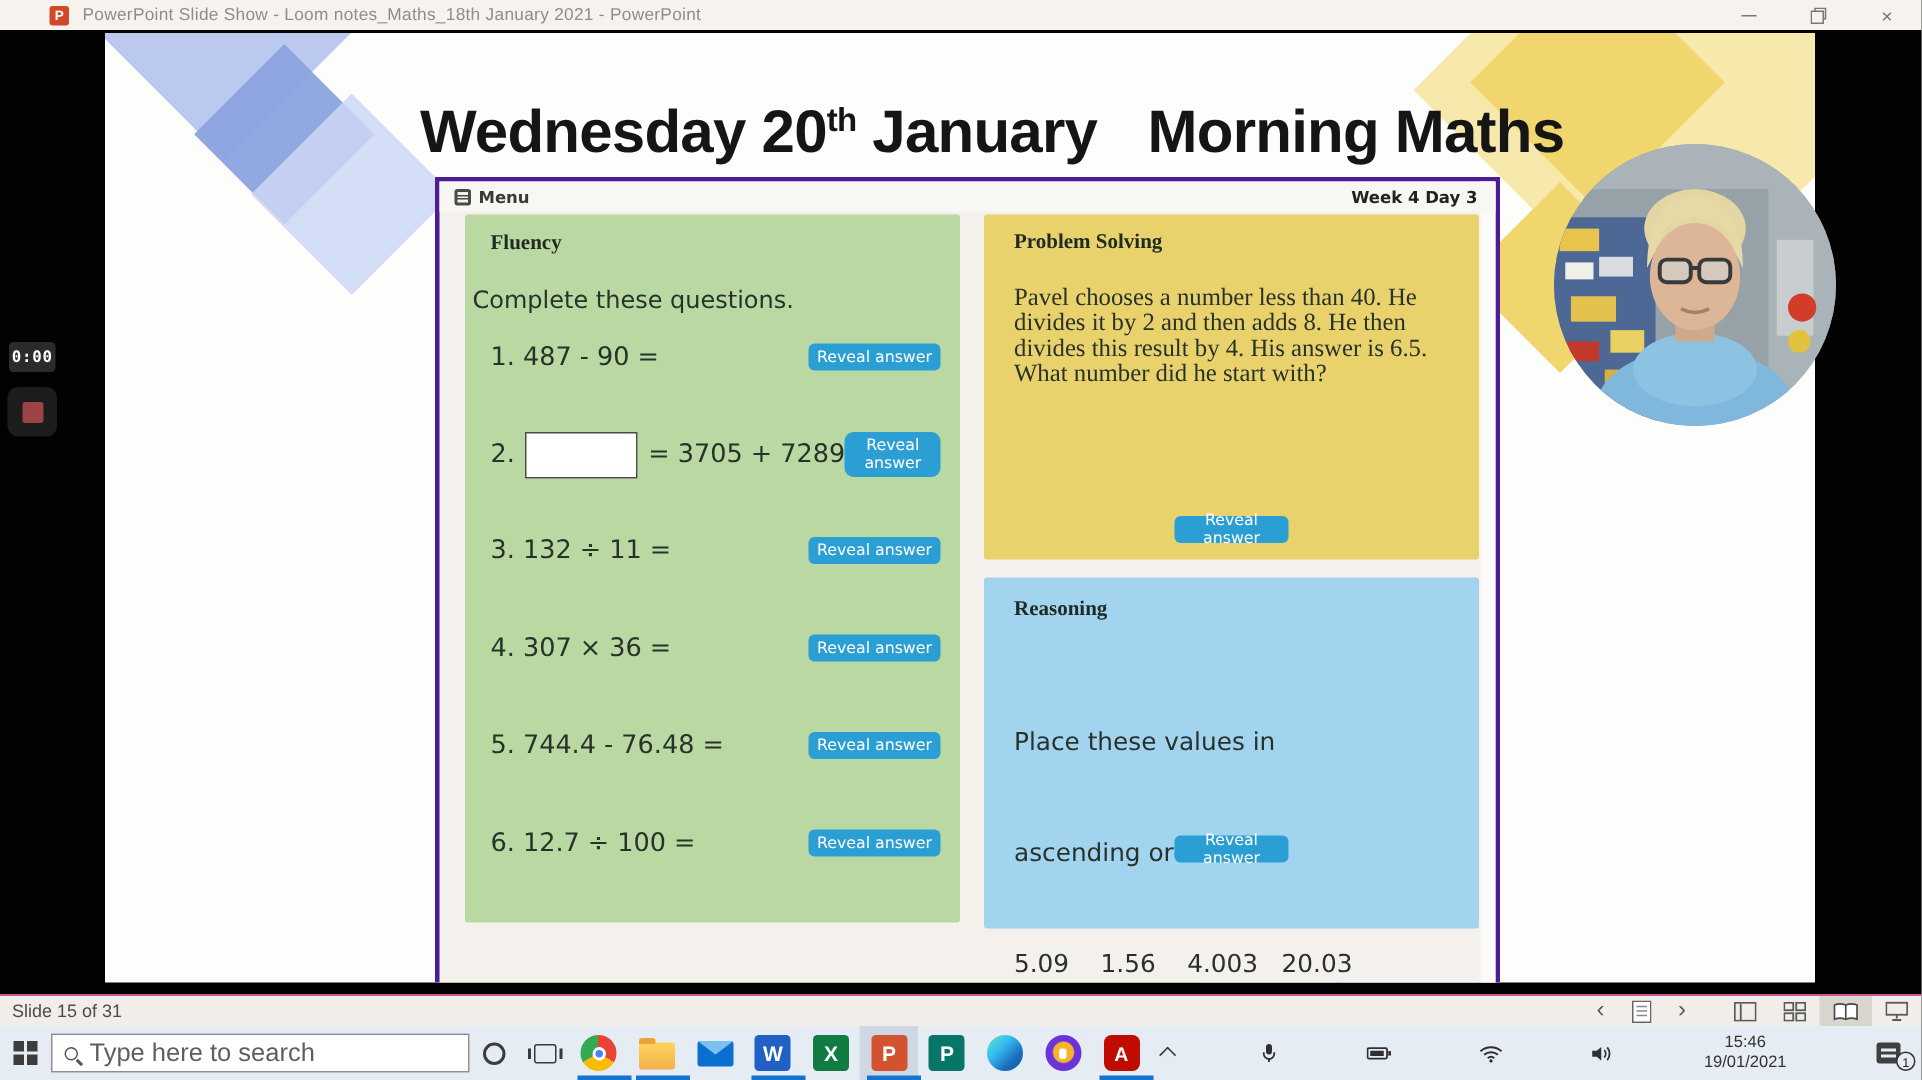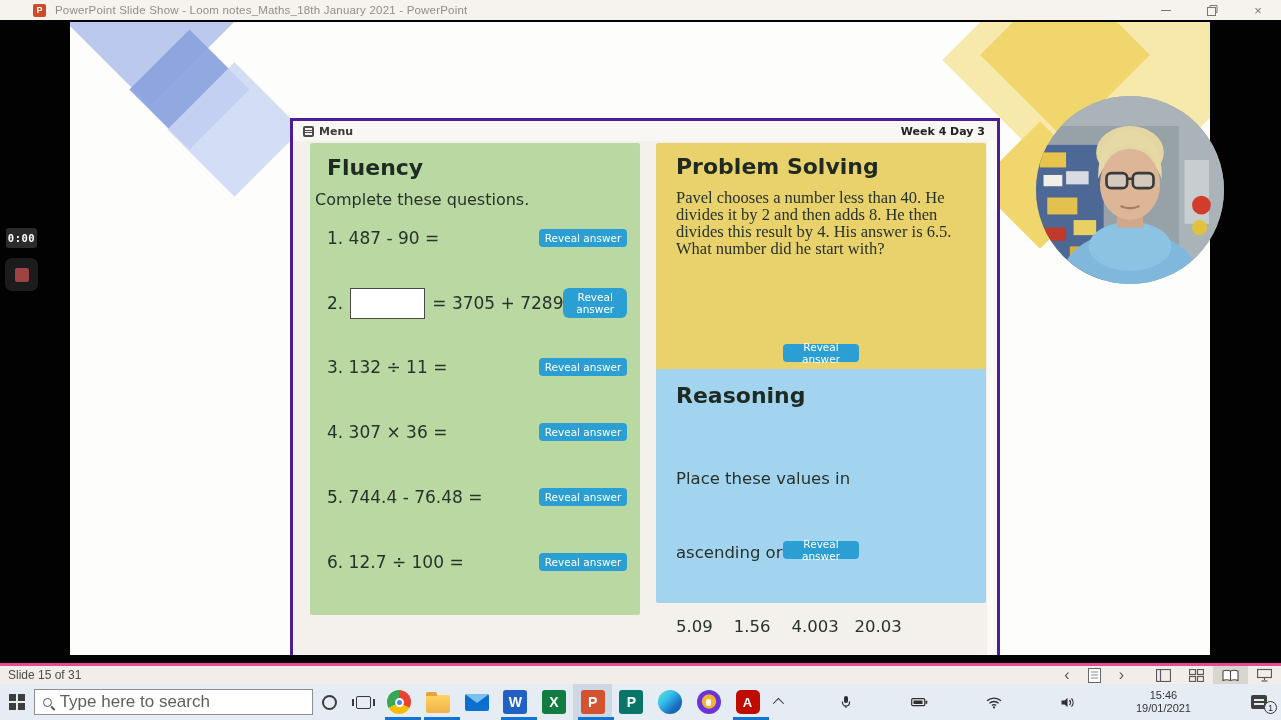--- a/index.html
+++ b/index.html
@@ -45,24 +45,24 @@
   .ws-scroll { position:absolute; right:0; top:0; width:10px; height:100%; background:#fbfaf8; }
   .ws-menubar { position:absolute; left:0; top:0; width:100%; height:20px; background:#f9f7f4;
                 display:flex; align-items:center; padding:0 12px 0 10px; }
   .menu-btn { display:flex; align-items:center; gap:5px; font-size:11px; font-weight:bold; color:#3a3a3a; }
   .menu-glyph { width:11px; height:11px; background:#4a4a4a; border-radius:2px; position:relative; }
   .menu-glyph span { position:absolute; left:2px; right:2px; height:1.5px; background:#f4f1ec; }
   .menu-glyph span:nth-child(1){ top:2.5px;} .menu-glyph span:nth-child(2){ top:5px;} .menu-glyph span:nth-child(3){ top:7.5px;}
   .week-label { margin-left:auto; font-size:11px; font-weight:bold; color:#222; }
 
   .panel { position:absolute; border-radius:2px; color:#27322b; }
-  .panel h2 { font-size:22px; font-weight:bold; color:#1e2a22; }
+  .panel h2 { font-size:14px; font-weight:bold; color:#1e2a22;font-family:Liberation Serif, serif; }
   .p-fluency   { left:17px;  top:22px;  width:330px; height:472px; background:#b9d8a2; }
   .p-problem   { left:363px; top:22px;  width:330px; height:230px; background:#e9d16c; }
-  .p-reasoning { left:363px; top:248px; width:330px; height:234px; background:#a2d3ef; }
+  .p-reasoning { left:363px; top:264px; width:330px; height:234px; background:#a2d3ef; }
 
   .p-fluency h2 { position:absolute; left:17px; top:12px; }
   .fl-intro { position:absolute; left:5px; top:47px; font-size:16px; }
   .q-row { position:absolute; left:17px; right:13px; height:30px;
            display:flex; align-items:center; justify-content:space-between; font-size:17px; }
   .q-row.r1{top:80px;} .q-row.r2{top:142px; height:36px;} .q-row.r3{top:209px;}
   .q-row.r4{top:274px;} .q-row.r5{top:339px;} .q-row.r6{top:404px;}
   .q-left { display:flex; align-items:center; gap:7px; white-space:pre; }
   .answer-box { width:75px; height:31px; background:#fff; border:1px solid #4a4a4a; }
 
@@ -89,21 +89,21 @@
   .loom-rec { position:absolute; left:5px; top:258px; width:33px; height:33px; background:#1c1c1c;
               border-radius:7px; display:flex; align-items:center; justify-content:center; z-index:60; }
   .rec-square { width:14px; height:14px; background:#9c4343; border-radius:2px; }
 
   
   .webcam { position:absolute; left:1036px; top:96px; width:188px; height:188px; border-radius:50%;
             overflow:hidden; z-index:50; }
 
   
   .statusbar { position:absolute; left:0; top:663px; width:1281px; height:21px; background:#f1eeea;
-               border-top:3px solid #ec4899; display:flex; align-items:center; font-size:12px; color:#4c4c4c; }
+               border-top:1px solid #ec4899; display:flex; align-items:center; font-size:12px; color:#4c4c4c; }
   .sb-left { margin-left:8px; }
   .sb-right { margin-left:auto; display:flex; align-items:center; height:100%; }
   .sb-btn { height:100%; display:flex; align-items:center; justify-content:center; padding:0 9px; color:#5a5a5a; }
   .sb-btn.active { background:#d9d5cf; }
   .sb-gap { width:14px; }
   .sb-chev { font-size:16px; line-height:1; color:#5a5a5a; }
 
   
   .taskbar { position:absolute; left:0; top:684px; width:1281px; height:36px; background:#e6ecf3;
              display:flex; align-items:center; }
@@ -182,20 +182,24 @@
   <div class="slide">
     <div class="diamond d-bl1"></div>
     <div class="diamond d-bl2"></div>
     <div class="diamond d-bl3"></div>
     <div class="diamond d-yl1"></div>
     <div class="diamond d-yl2"></div>
     <div class="diamond d-yl3"></div>
     <div class="diamond d-bb1"></div>
     <div class="diamond d-bb2"></div>
 
+    <div class="slide-titles">
+      <span class="t-left"><span>Wednesday 20</span><sup>th</sup><span> January</span></span>
+      <span class="t-right">Morning Maths</span>
+    </div>
 
     <div class="worksheet">
       <div class="ws-scroll"></div>
       <div class="ws-menubar">
         <div class="menu-btn">
           <span class="menu-glyph">
               <span></span>
               <span></span>
               <span></span>
             </span>

